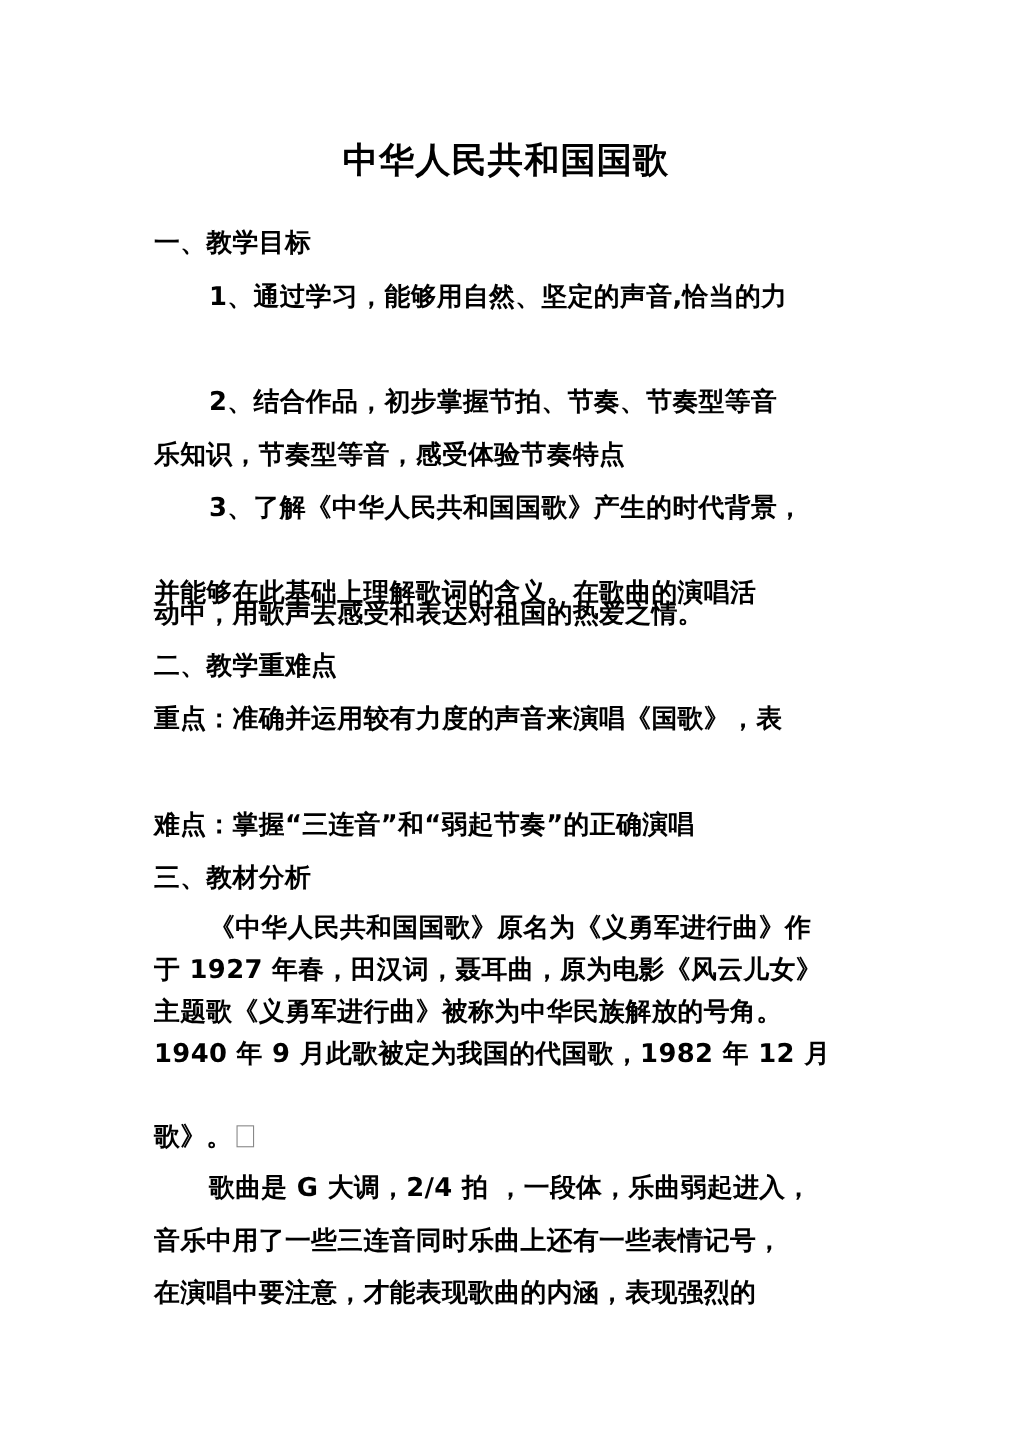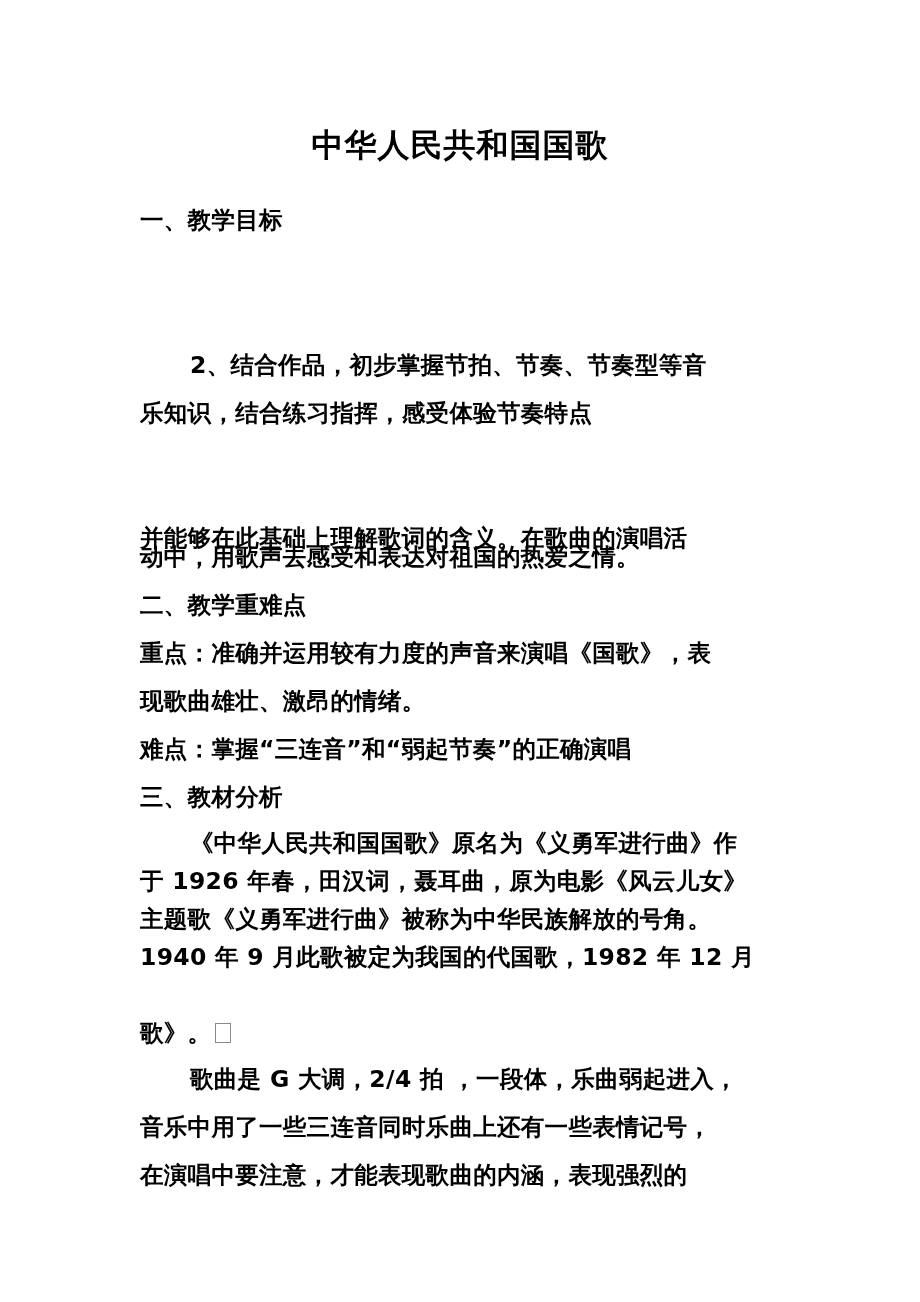--- a/index.html
+++ b/index.html
@@ -14,32 +14,33 @@
   .box { display: inline-block; width: 14px; height: 18px; border: 1px solid #888;
          vertical-align: -2px; margin-left: 4px; }
 </style>
 </head>
 <body>
 
 <div class="page">
   <div class="title">中华人民共和国国歌</div>
 
   <div class="line" style="top:192px">一、教学目标</div>
+  <div class="line indent" style="top:241px">1、通过学习，能够用自然、坚定的声音,恰当的力</div>
   <div class="line indent" style="top:337px">2、结合作品，初步掌握节拍、节奏、节奏型等音</div>
-  <div class="line" style="top:385px">乐知识，结合练习指挥，感受体验节奏特点</div>
+  <div class="line" style="top:385px">乐知识，节奏型等音，感受体验节奏特点</div>
+  <div class="line indent" style="top:433px">3、了解《中华人民共和国国歌》产生的时代背景，</div>
   <div class="line" style="top:510px">并能够在此基础上理解歌词的含义。在歌曲的演唱活</div>
   <div class="line" style="top:529px">动中，用歌声去感受和表达对祖国的热爱之情。</div>
 
   <div class="line" style="top:625px">重点：准确并运用较有力度的声音来演唱《国歌》，表</div>
   <div class="line" style="top:577px">二、教学重难点</div>
-  <div class="line" style="top:673px">现歌曲雄壮、激昂的情绪。</div>
   <div class="line" style="top:721px">难点：掌握“三连音”和“弱起节奏”的正确演唱</div>
 
   <div class="line" style="top:769px">三、教材分析</div>
   <div class="line indent" style="top:815px">《中华人民共和国国歌》原名为《义勇军进行曲》作</div>
-  <div class="line" style="top:853px">于 1926 年春，田汉词，聂耳曲，原为电影《风云儿女》</div>
+  <div class="line" style="top:853px">于 1927 年春，田汉词，聂耳曲，原为电影《风云儿女》</div>
   <div class="line" style="top:891px">主题歌《义勇军进行曲》被称为中华民族解放的号角。</div>
   <div class="line" style="top:929px">1940 年 9 月此歌被定为我国的代国歌，1982 年 12 月</div>
   <div class="line" style="top:1005px"><span>歌》。</span><span class="box"></span></div>
   <div class="line indent" style="top:1051px">歌曲是 G 大调，2/4 拍 ，一段体，乐曲弱起进入，</div>
   <div class="line" style="top:1099px">音乐中用了一些三连音同时乐曲上还有一些表情记号，</div>
   <div class="line" style="top:1147px">在演唱中要注意，才能表现歌曲的内涵，表现强烈的</div>
 </div>
 
 </body></html>

